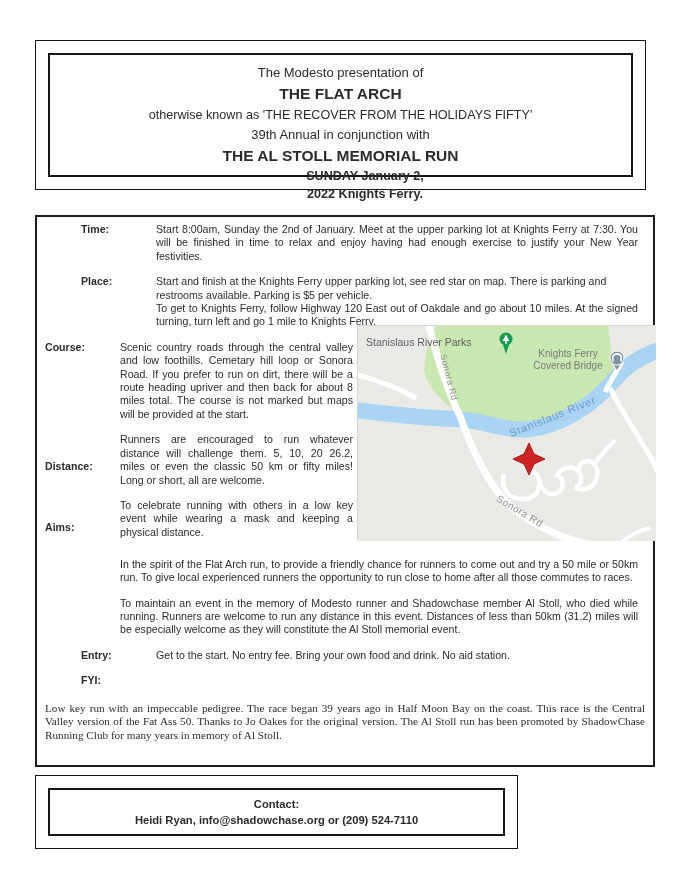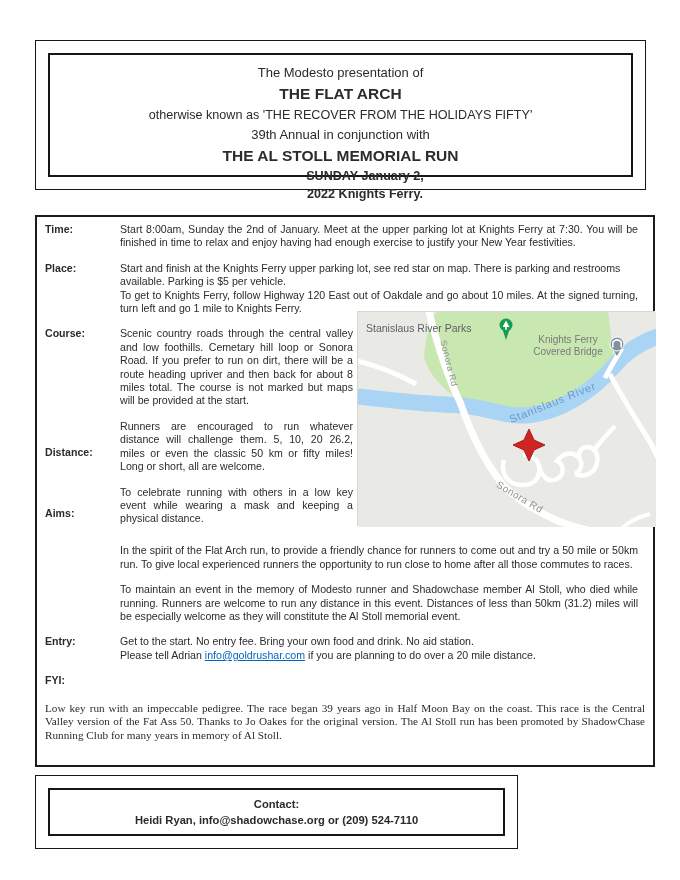--- a/index.html
+++ b/index.html
@@ -16,21 +16,21 @@
   .h-normal { font-size:13px; }
   .h-small  { font-size:12.6px; }
   .h-big    { font-size:15.5px; font-weight:bold; margin:1px 0; }
 
   .date-block { position:absolute; top:167px; left:0; width:100%; text-align:center;
                 padding-left:50px; font-weight:bold; font-size:12.6px; line-height:18px; }
 
   .main-box { position:absolute; left:35px; top:215px; width:620px; height:552px;
               border:2px solid #1c1c1c; padding-top:6px; font-size:10.6px; line-height:13.4px; }
 
-  .row { display:flex; margin-bottom:12px; }
+  .row { display:flex; margin-bottom:12px;padding-left:36px; }
   .row .label { flex:0 0 83px; width:83px; padding-left:8px; font-weight:bold; }
   .row .content { flex:1; padding-right:15px; }
   .just { text-align:justify; }
 
   .course-zone { position:relative; height:199px; margin-bottom:18px; }
   .gutter-label { position:absolute; left:8px; font-weight:bold; }
   .course-text { margin-left:83px; width:233px; }
   .course-text p { margin-bottom:12px; text-align:justify; }
 
   .map-wrap { position:absolute; top:-16px; right:-2px; width:298px; height:215px;
@@ -143,21 +143,20 @@
     </div>
   </div>
 
   <div class="wide-para just">In the spirit of the Flat Arch run, to provide a friendly chance for runners to come out and try a 50 mile or 50km run. To give local experienced runners the opportunity to run close to home after all those commutes to races.</div>
   <div class="wide-para just">To maintain an event in the memory of Modesto runner and Shadowchase member Al Stoll, who died while running. Runners are welcome to run any distance in this event. Distances of less than 50km (31.2) miles will be especially welcome as they will constitute the Al Stoll memorial event.</div>
 
   <div class="row">
     <div class="label">Entry:</div>
     <div class="content">
       <div>Get to the start. No entry fee. Bring your own food and drink.  No aid station.</div>
-      <div><span>Please tell Adrian </span><a href="#" class="email-link">info@goldrushar.com</a><span> if you are planning to do over a 20 mile distance.</span></div>
     </div>
   </div>
 
   <div class="row">
     <div class="label">FYI:</div>
   </div>
 
   <div class="footer-note">Low key run with an impeccable pedigree. The race began 39 years ago in Half Moon Bay on the coast. This race is the Central Valley version of the Fat Ass 50. Thanks to Jo Oakes for the original version. The Al Stoll run has been promoted by ShadowChase Running Club for many years in memory of Al Stoll.</div>
 </div>
 

